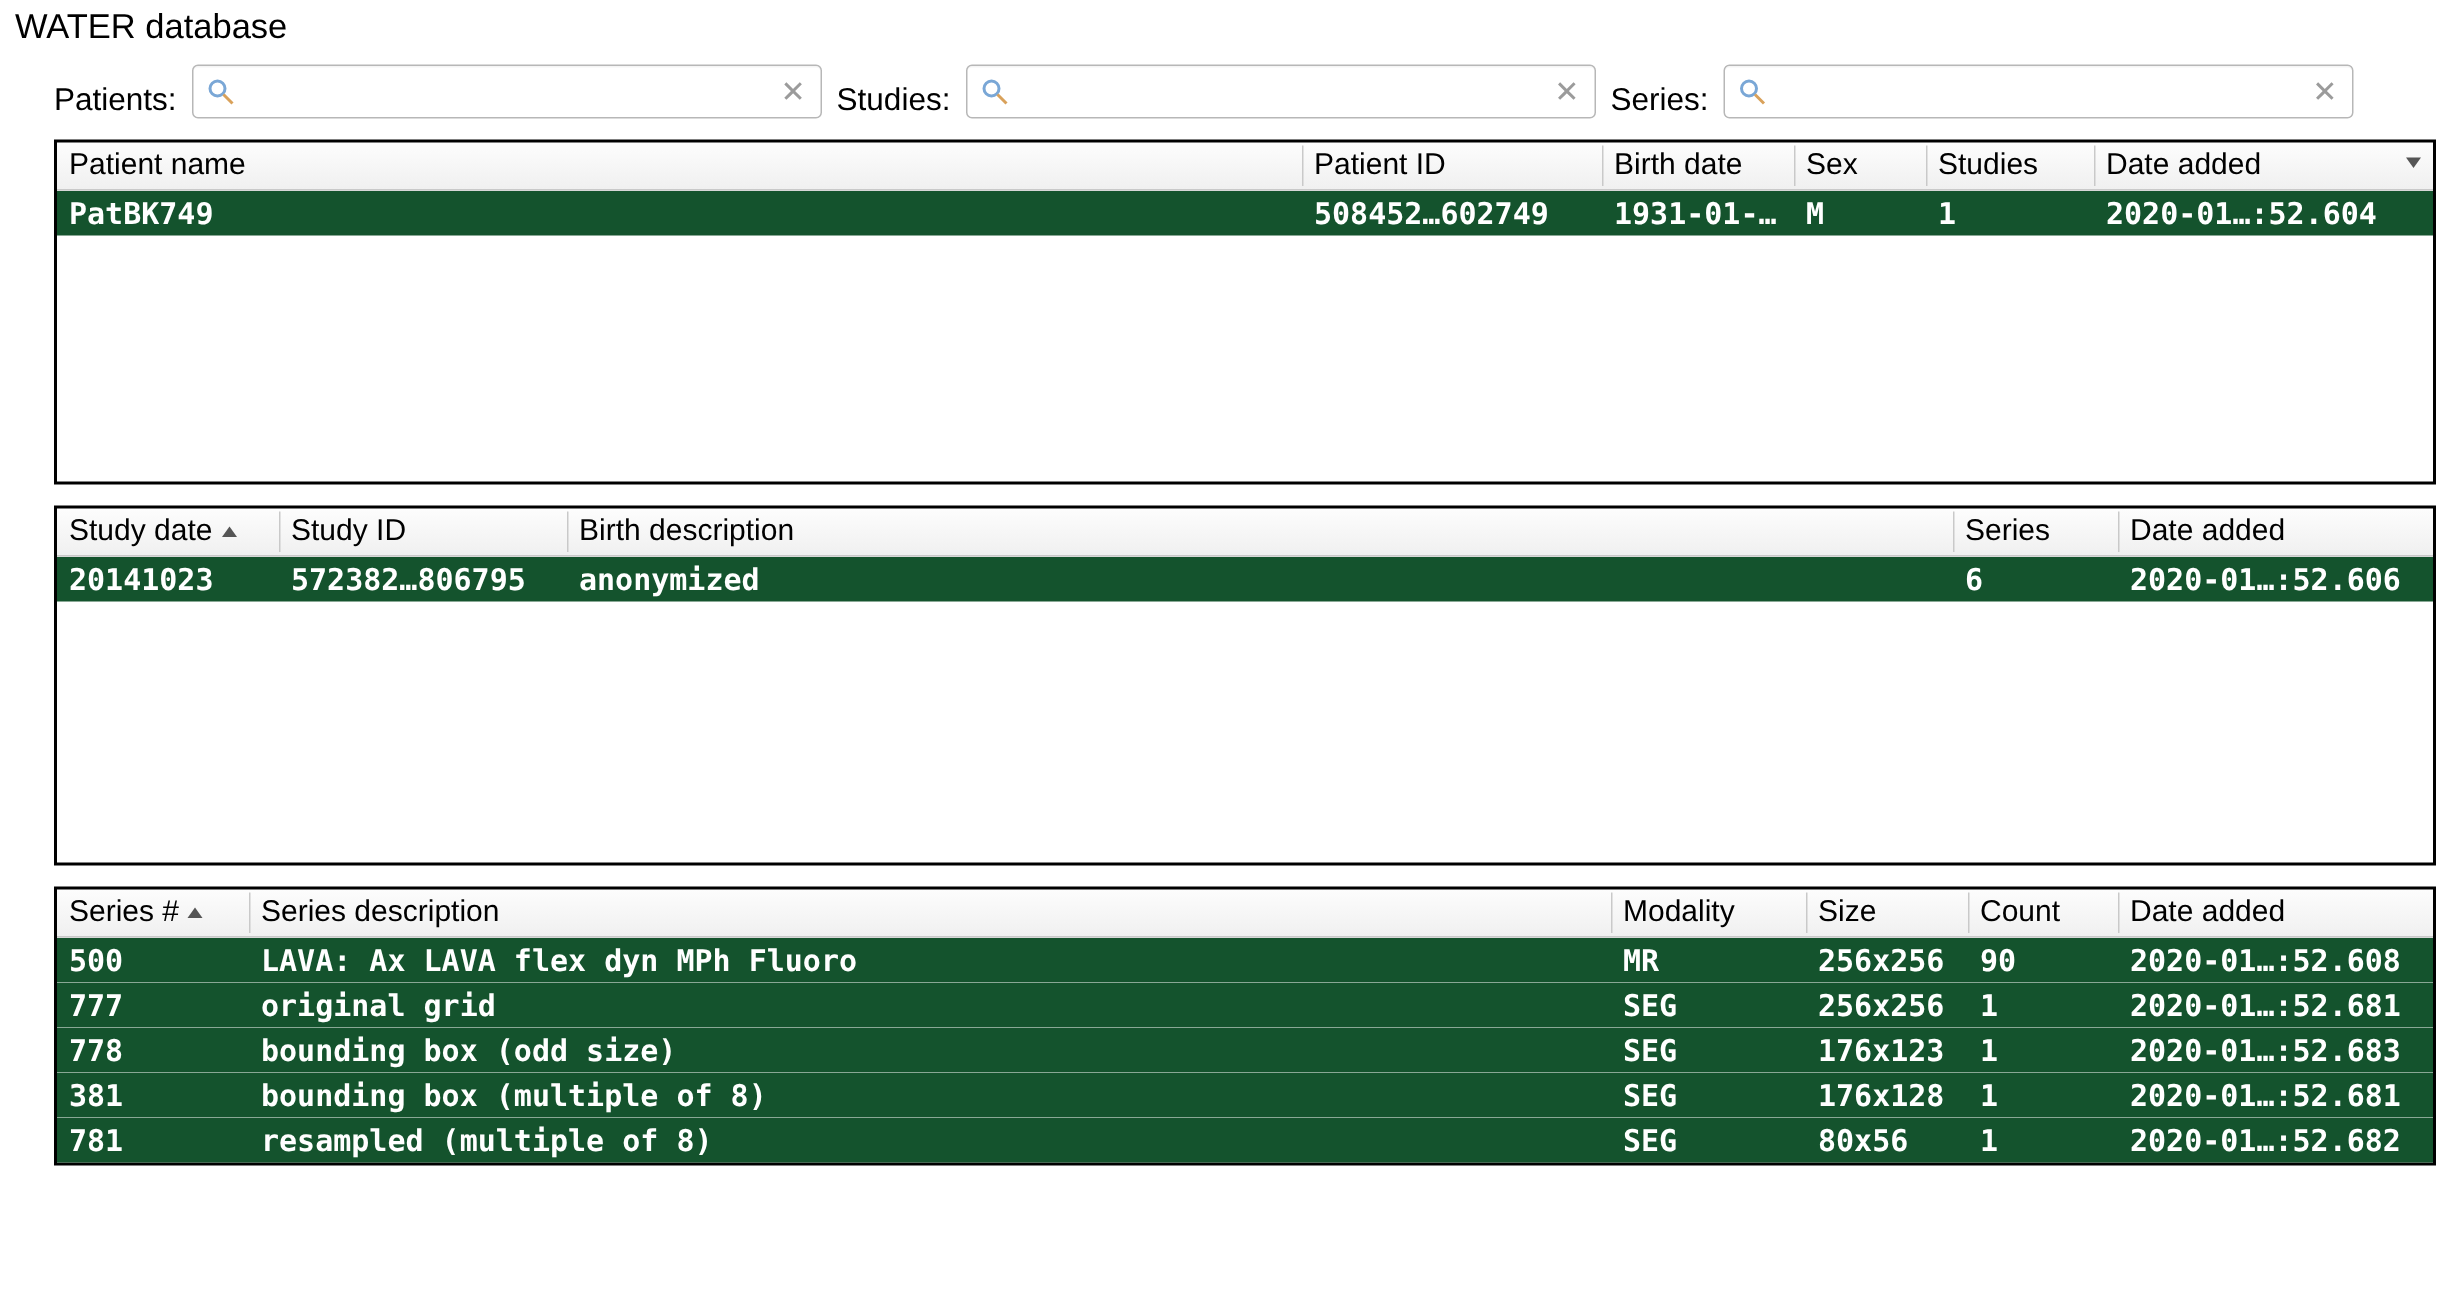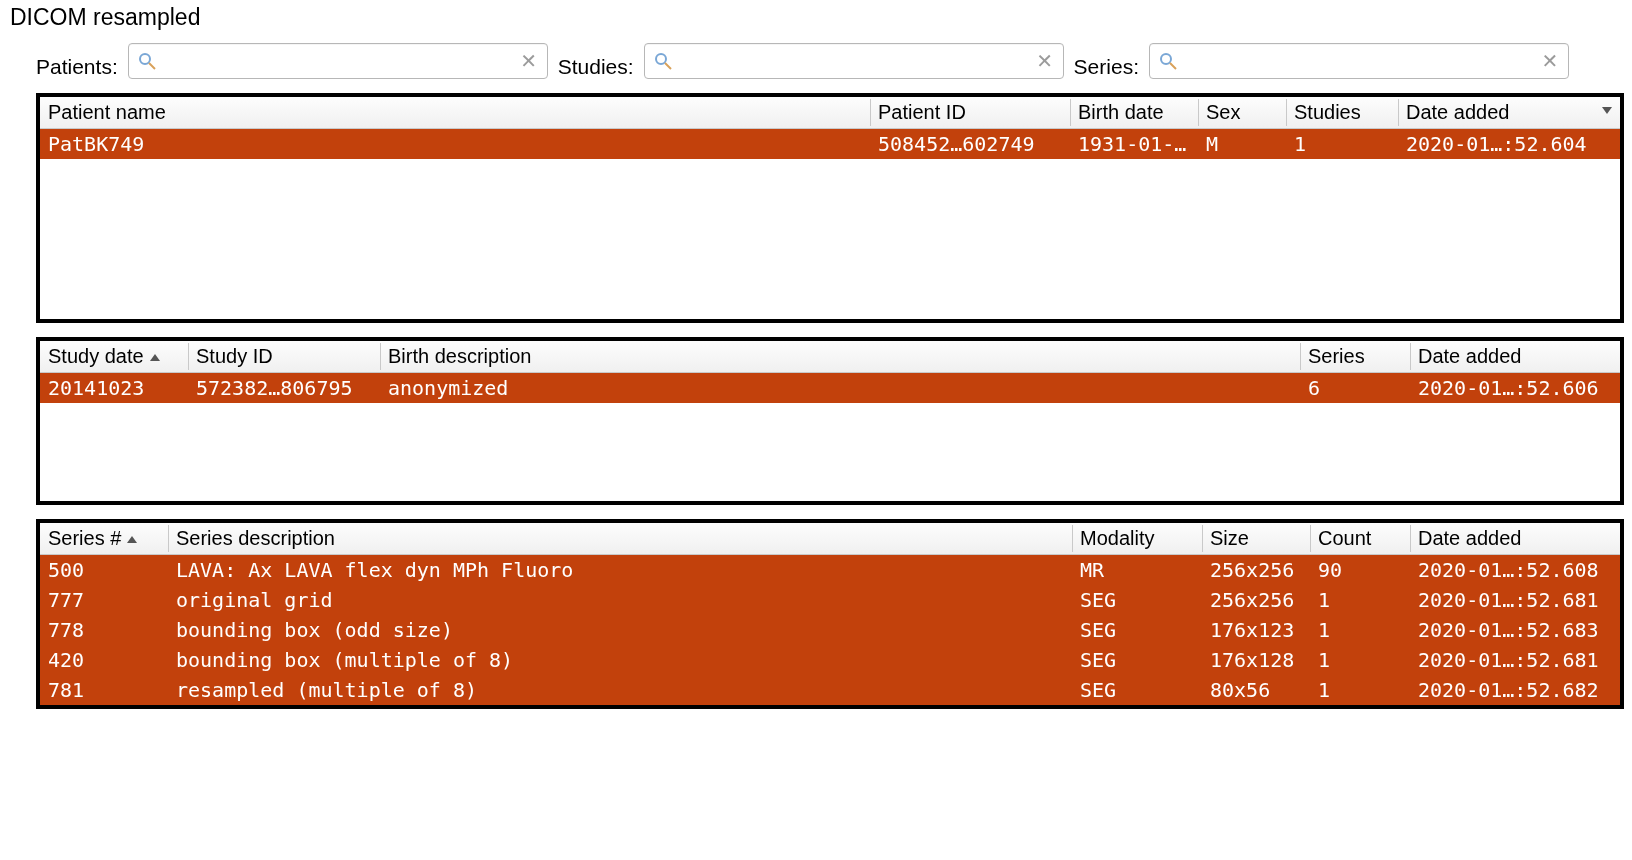--- a/index.html
+++ b/index.html
@@ -26,58 +26,58 @@
     flex: 1; border: none; outline: none; font-size: 18px; height: 100%;
     background: transparent; padding: 0 4px;
   }
   .clear-x {
     width: 28px; height: 28px; margin-right: 4px; color: #9b9b9b;
     display: flex; align-items: center; justify-content: center;
     font-size: 20px; cursor: pointer;
   }
   .panel {
     margin: 0 0 14px 28px;
-    border: 4px solid #000000;
+    border: 2px solid #000000;
     background: #fff;
   }
   .panel.p1 { height: 230px; }
-  .panel.p2 { height: 168px; }
+  .panel.p2 { height: 240px; }
   .panel.p3 { height: auto; }
   table { width: 100%; border-collapse: collapse; table-layout: fixed; }
   thead th {
     text-align: left; font-weight: 400; font-size: 20px;
     background: linear-gradient(#fdfdfd,#f0f0f0);
     border-bottom: 1px solid #c9c9c9;
     padding: 4px 8px;
     position: relative;
     white-space: nowrap; overflow: hidden; text-overflow: ellipsis;
   }
   thead th + th::before {
     content: ""; position: absolute; left: 0; top: 2px; bottom: 2px;
     width: 1px; background: #c9c9c9;
   }
   tbody td {
     padding: 3px 8px; font-size: 20px; font-family: Menlo, Consolas, monospace;
     white-space: nowrap; overflow: hidden; text-overflow: ellipsis;
     color: #fff;
   }
-  tbody tr.sel { background: #c2410c; }
+  tbody tr.sel { background: #14532d; font-weight: bold; }
   .sort-arrow {
     display: inline-block; width: 0; height: 0; margin-left: 6px;
     vertical-align: 2px;
   }
   .sort-arrow.up   { border-left: 5px solid transparent; border-right: 5px solid transparent; border-bottom: 7px solid #555; }
   .sort-arrow.down { border-left: 5px solid transparent; border-right: 5px solid transparent; border-top: 7px solid #555; }
   th .sort-right { position: absolute; right: 8px; top: 10px; }
 </style>
 </head>
 <body>
 
 <div class="root">
-  <div class="title">DICOM resampled</div>
+  <div class="title">WATER database</div>
 
   <div class="filters">
     <span class="filter-label">Patients:</span>
     <div class="filter-box pat">
       <span class="magnifier">
         <svg viewBox="0 0 20 20">
             <circle cx="8" cy="8" r="5" fill="none" stroke="#7aa7d6" stroke-width="2"></circle>
             <line x1="12" y1="12" x2="18" y2="18" stroke="#d9a15a" stroke-width="2"></line>
           </svg>
       </span>
@@ -212,21 +212,21 @@
           </tr>
           <tr class="sel">
             <td>778</td>
             <td>bounding box (odd size)</td>
             <td>SEG</td>
             <td>176x123</td>
             <td>1</td>
             <td>2020-01…:52.683</td>
           </tr>
           <tr class="sel">
-            <td>420</td>
+            <td>381</td>
             <td>bounding box (multiple of 8)</td>
             <td>SEG</td>
             <td>176x128</td>
             <td>1</td>
             <td>2020-01…:52.681</td>
           </tr>
           <tr class="sel">
             <td>781</td>
             <td>resampled (multiple of 8)</td>
             <td>SEG</td>

